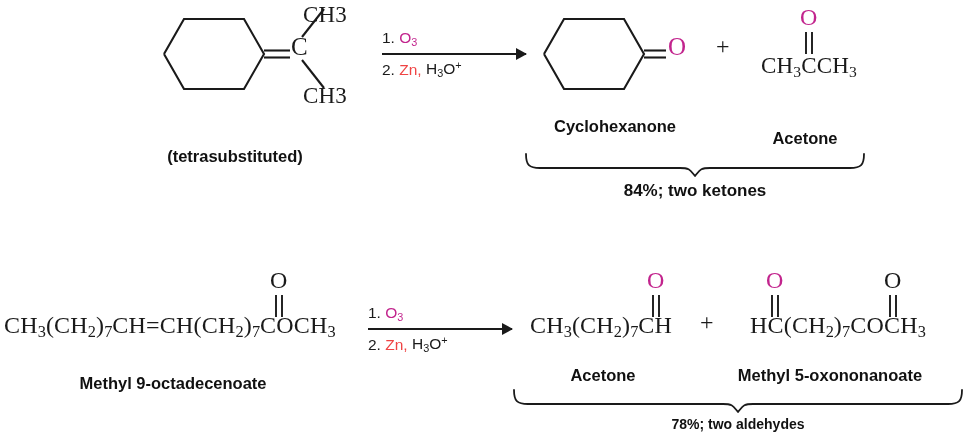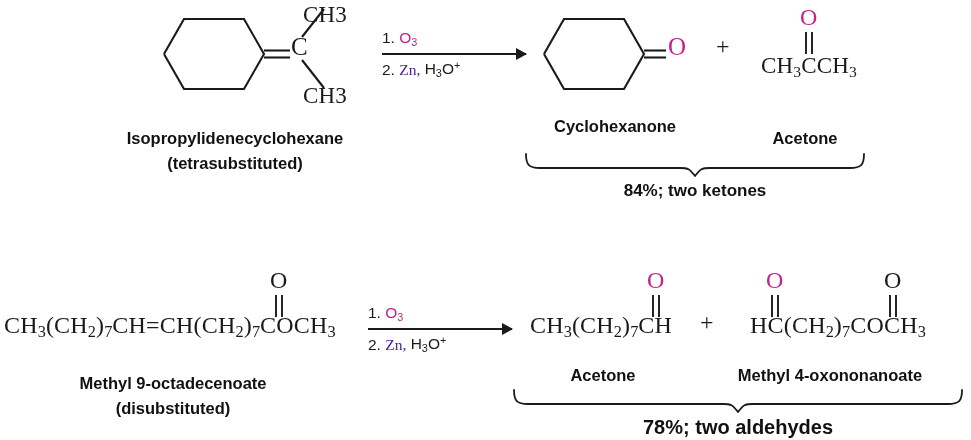--- a/index.html
+++ b/index.html
@@ -25,21 +25,21 @@
     color: #1a1a1a;
     white-space: nowrap;
     letter-spacing: 0.2px;
   }
   .formula sub {
     font-size: 0.68em;
     vertical-align: -0.25em;
     letter-spacing: 0;
   }
   .oxy { color: #c2248d; }
-  .zn  { color: #4c1d95; font-family: Liberation Serif, serif; }
+  .zn  { color: #ef4444; }
 
   
   .caption {
     font-family: "Liberation Sans", sans-serif;
     font-weight: bold;
     font-size: 16.5px;
     color: #111111;
     white-space: nowrap;
     text-align: center;
   }
@@ -142,22 +142,21 @@
   <svg width="16" height="26" viewBox="0 0 16 26">
     <line class="bond-thin" x1="3" y1="2" x2="3" y2="24"></line>
     <line class="bond-thin" x1="9" y1="2" x2="9" y2="24"></line>
   </svg>
 </div>
 <div class="abs formula" style="left:761px; top:54px;">
   <span><span>CH</span><sub>3</sub></span><span>C</span><span><span>CH</span><sub>3</sub></span>
 </div>
 
 <div class="abs caption" style="left:60px; top:129px; width:350px;">
-  <div>Isopropylidenecyclohexane</div>
-  <div style="margin-top:6px;text-align:center;">(tetrasubstituted)</div>
+  <div style="margin-top:18px;text-align:center;">(tetrasubstituted)</div>
 </div>
 
 <div class="abs caption" style="left:505px; top:117px; width:220px;">Cyclohexanone</div>
 
 <div class="abs caption" style="left:735px; top:129px; width:140px;">Acetone</div>
 
 <div class="abs" style="left:520px; top:152px;">
   <svg width="350" height="26" viewBox="0 0 350 26">
     <path class="brace" d="M6,2 C6,13 9,16 20,16 L160,16 C170,16 170,18 175,24 C180,18 180,16 190,16 L330,16 C341,16 344,13 344,2"></path>
   </svg>
@@ -219,25 +218,24 @@
     <line class="bond-thin" x1="9" y1="2" x2="9" y2="24"></line>
   </svg>
 </div>
 
 <div class="abs formula" style="left:750px; top:313px; font-size:24px;">
   <span><span>HC(CH</span><sub>2</sub></span><span><span>)</span><sub>7</sub></span><span><span>COCH</span><sub>3</sub></span>
 </div>
 
 <div class="abs caption" style="left:8px; top:374px; width:330px;">
   <div>Methyl 9-octadecenoate</div>
-  <div style="margin-top:6px;">(disubstituted)</div>
 </div>
 
 <div class="abs caption" style="left:528px; top:366px; width:150px;">Acetone</div>
 
-<div class="abs caption" style="left:690px; top:366px; width:280px;">Methyl 4-oxononanoate</div>
+<div class="abs caption" style="left:690px; top:366px; width:280px;">Methyl 5-oxononanoate</div>
 
 <div class="abs" style="left:508px; top:388px;">
   <svg width="460" height="26" viewBox="0 0 460 26">
     <path class="brace" d="M6,2 C6,13 9,16 20,16 L215,16 C225,16 225,18 230,24 C235,18 235,16 245,16 L440,16 C451,16 454,13 454,2"></path>
   </svg>
 </div>
-<div class="abs caption" style="left:508px; top:416px; width:460px; font-size:20px;">78%; two aldehydes</div>
+<div class="abs caption" style="left:508px; top:416px; width:460px; font-size:14px;">78%; two aldehydes</div>
 
 </body></html>

